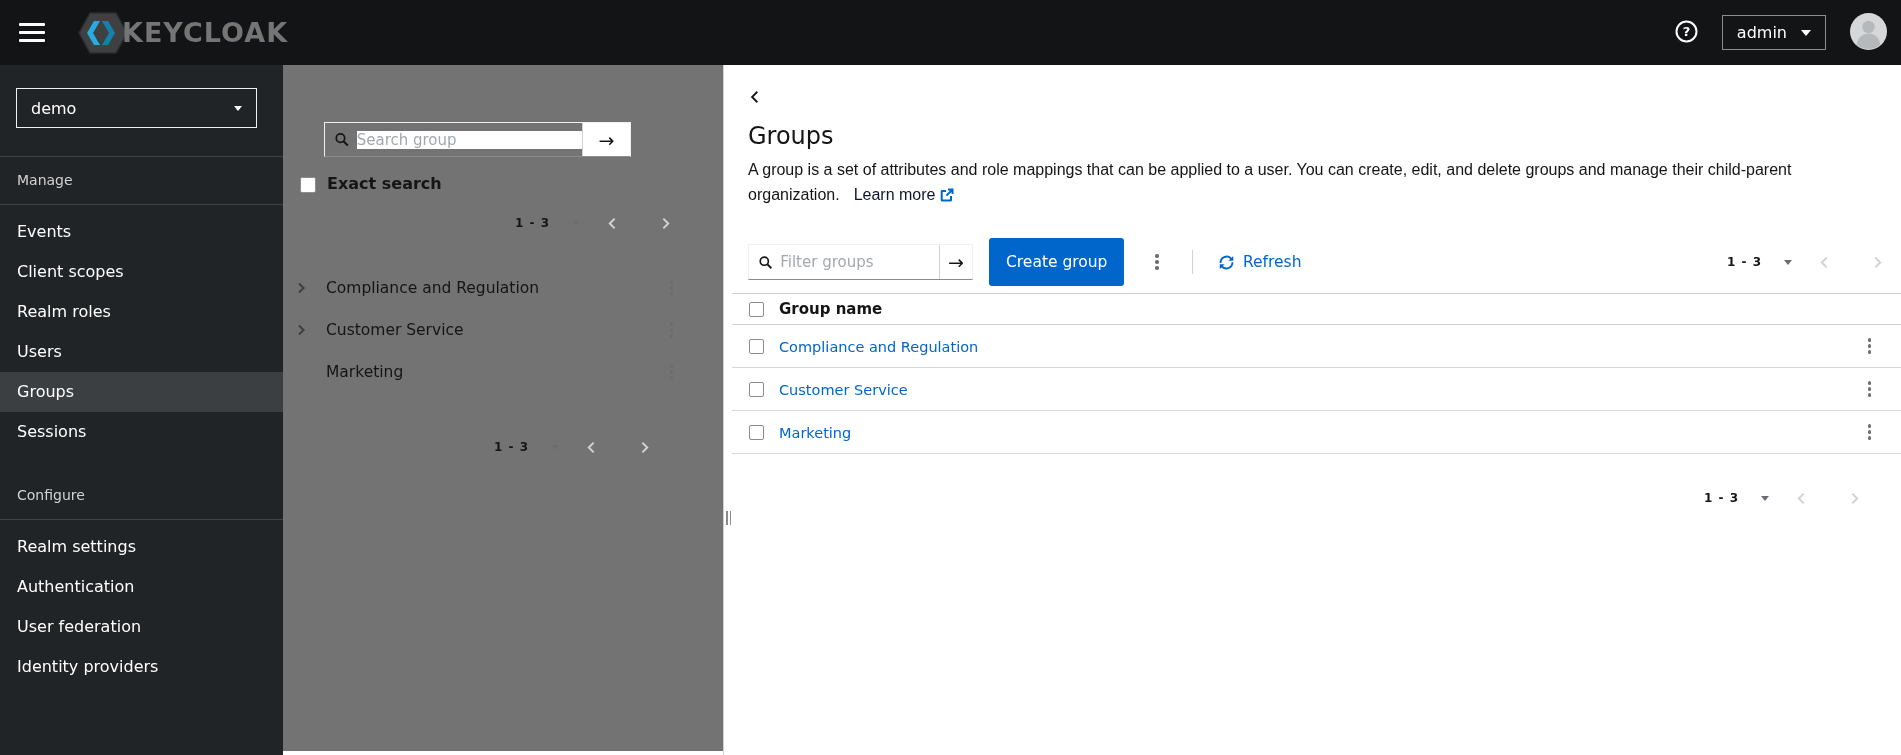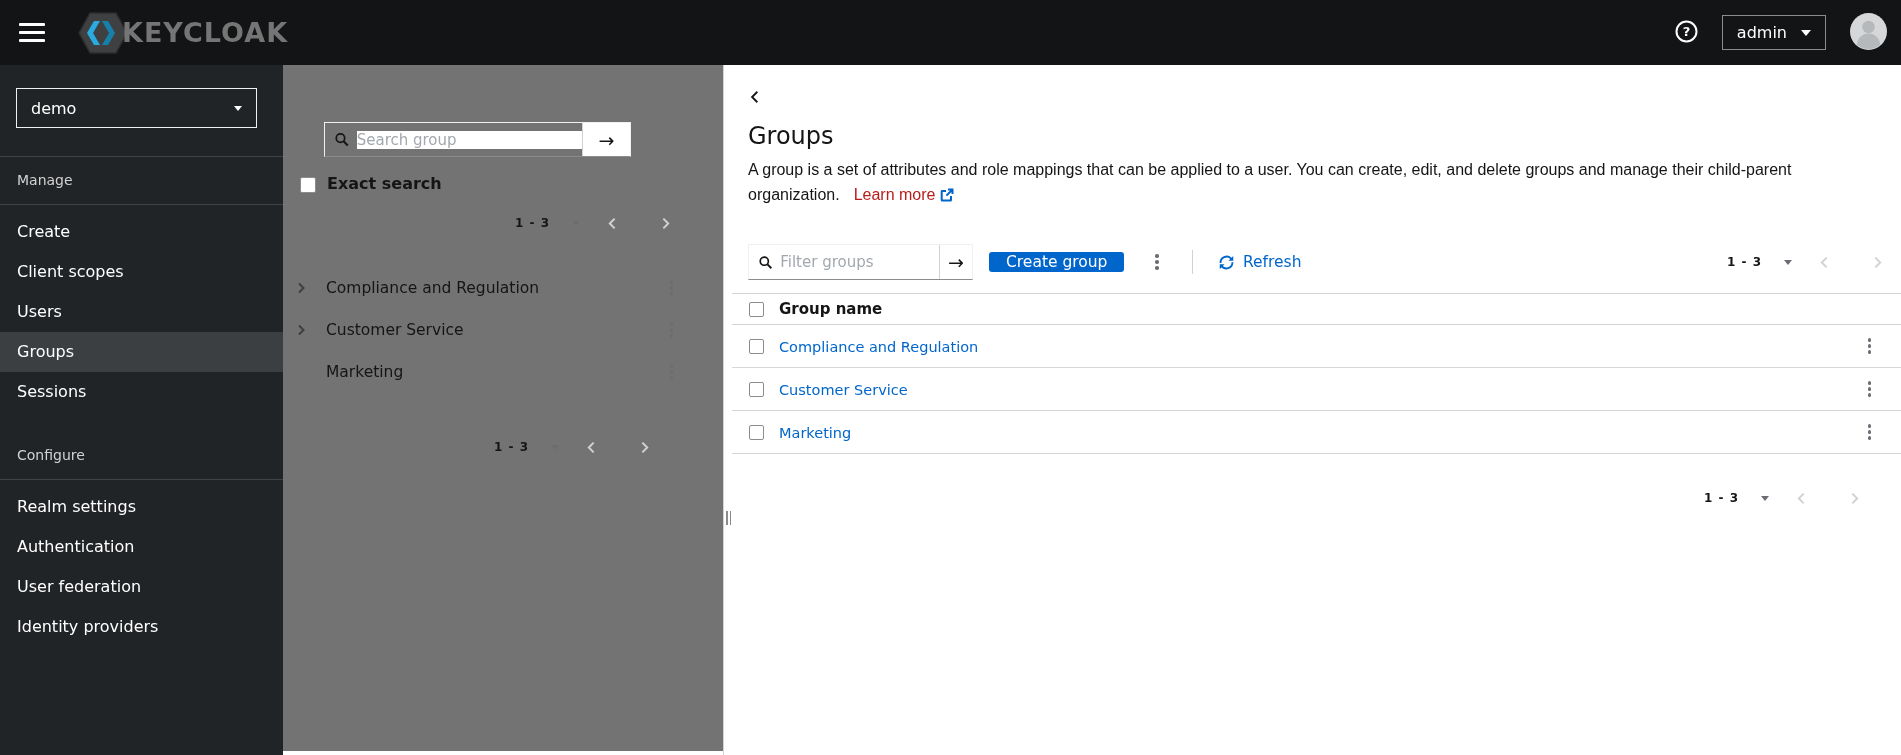--- a/index.html
+++ b/index.html
@@ -74,27 +74,27 @@
 
   .kebab { display: flex; flex-direction: column; gap: 2.5px; padding: 4px; align-items: center; }
   .kebab i { display: block; width: 3.5px; height: 3.5px; border-radius: 50%; background: #6a6e73; }
 
   
   .main { position: fixed; top: 65px; left: 732px; right: 0; bottom: 0; background: #fff; }
   .drawer-back { margin: 25px 0 0 16px; display: block; color: #151515; }
   .page-title { margin: 15px 0 0 16px; font-size: 24px; font-weight: 400; color: #151515; }
   .page-desc { margin: 7px 0 0 16px; max-width: 1145px; font-size: 16px; line-height: 25px;
     font-family: "Liberation Sans", sans-serif; color: #151515; }
-  .learn-more { color: #b91c1c; text-decoration: none; margin-left: 14px; white-space: nowrap; }
+  .learn-more { color: #0f172a; text-decoration: none; margin-left: 14px; white-space: nowrap; }
   .ext-icon { display: inline-block; vertical-align: -2px; margin-left: 5px; }
 
   .toolbar { margin-top: 34px; display: flex; align-items: center; padding-left: 16px; height: 38px; }
   .filter-group { width: 225px; height: 36px; display: flex; border: 1px solid #f0f0f0;
     border-bottom: 1px solid #8a8d90; }
-  .create-btn { margin-left: 16px; height: 20px; padding: 0 17px; background: #0066cc; color: #fff;
+  .create-btn { margin-left: 16px; height: 48px; padding: 0 17px; background: #0066cc; color: #fff;
     font-size: 15.5px; border-radius: 3px; }
   .toolbar-kebab { margin-left: 27px; }
   .toolbar-sep { margin-left: 29px; width: 1px; height: 24px; background: #d2d2d2; }
   .refresh-btn { margin-left: 26px; display: flex; align-items: center; gap: 9px;
     color: #0066cc; font-size: 15.5px; }
   .main-pag-top { margin-left: auto; padding-right: 17px; }
 
   .groups-table { margin-top: 12px; }
   .t-head { display: flex; align-items: center; height: 32px;
     border-top: 1px solid #d2d2d2; border-bottom: 1px solid #d2d2d2; }
@@ -147,22 +147,23 @@
 
 <nav class="sidebar">
   <button class="realm-select">
     <span>demo</span>
     <span class="caret sm" style="color:#fff"></span>
   </button>
 
   <div class="side-sep first"></div>
   <div class="section-label bordered">Manage</div>
   <ul class="nav-list">
-    <li class="nav-item">Create</li>
+    <li class="nav-item">Events</li>
     <li class="nav-item">Client scopes</li>
+    <li class="nav-item">Realm roles</li>
     <li class="nav-item">Users</li>
     <li class="nav-item active">Groups</li>
     <li class="nav-item">Sessions</li>
   </ul>
 
   <div class="section-2">
     <div class="section-label bordered">Configure</div>
     <ul class="nav-list">
       <li class="nav-item">Realm settings</li>
       <li class="nav-item">Authentication</li>

